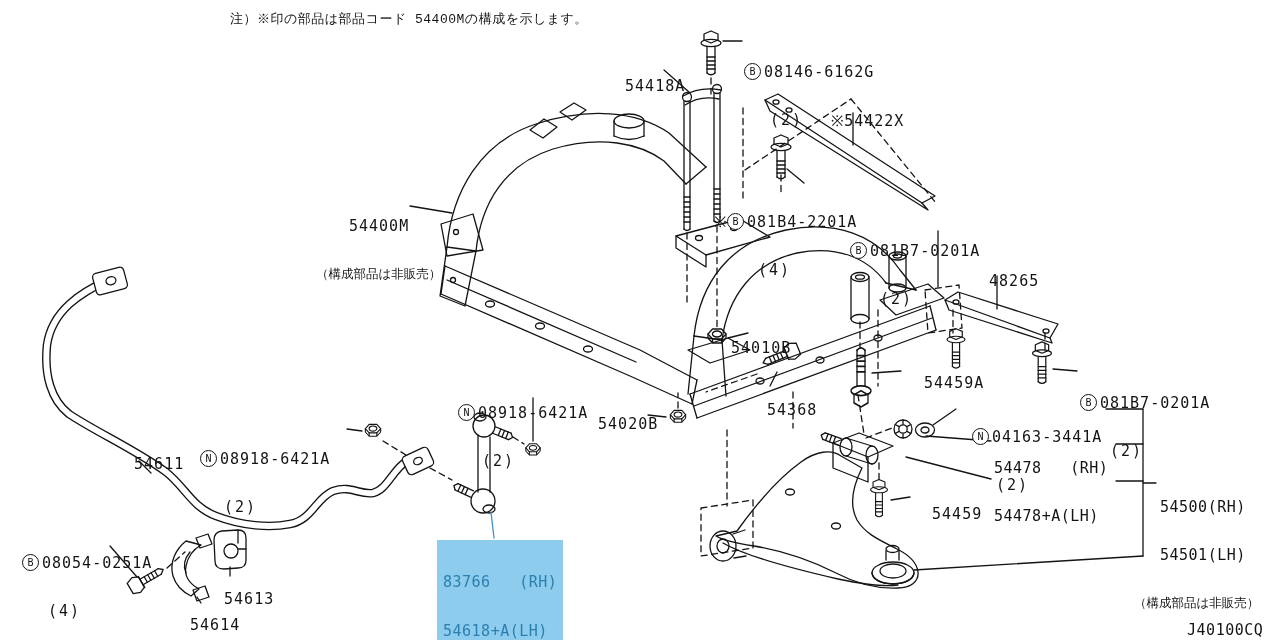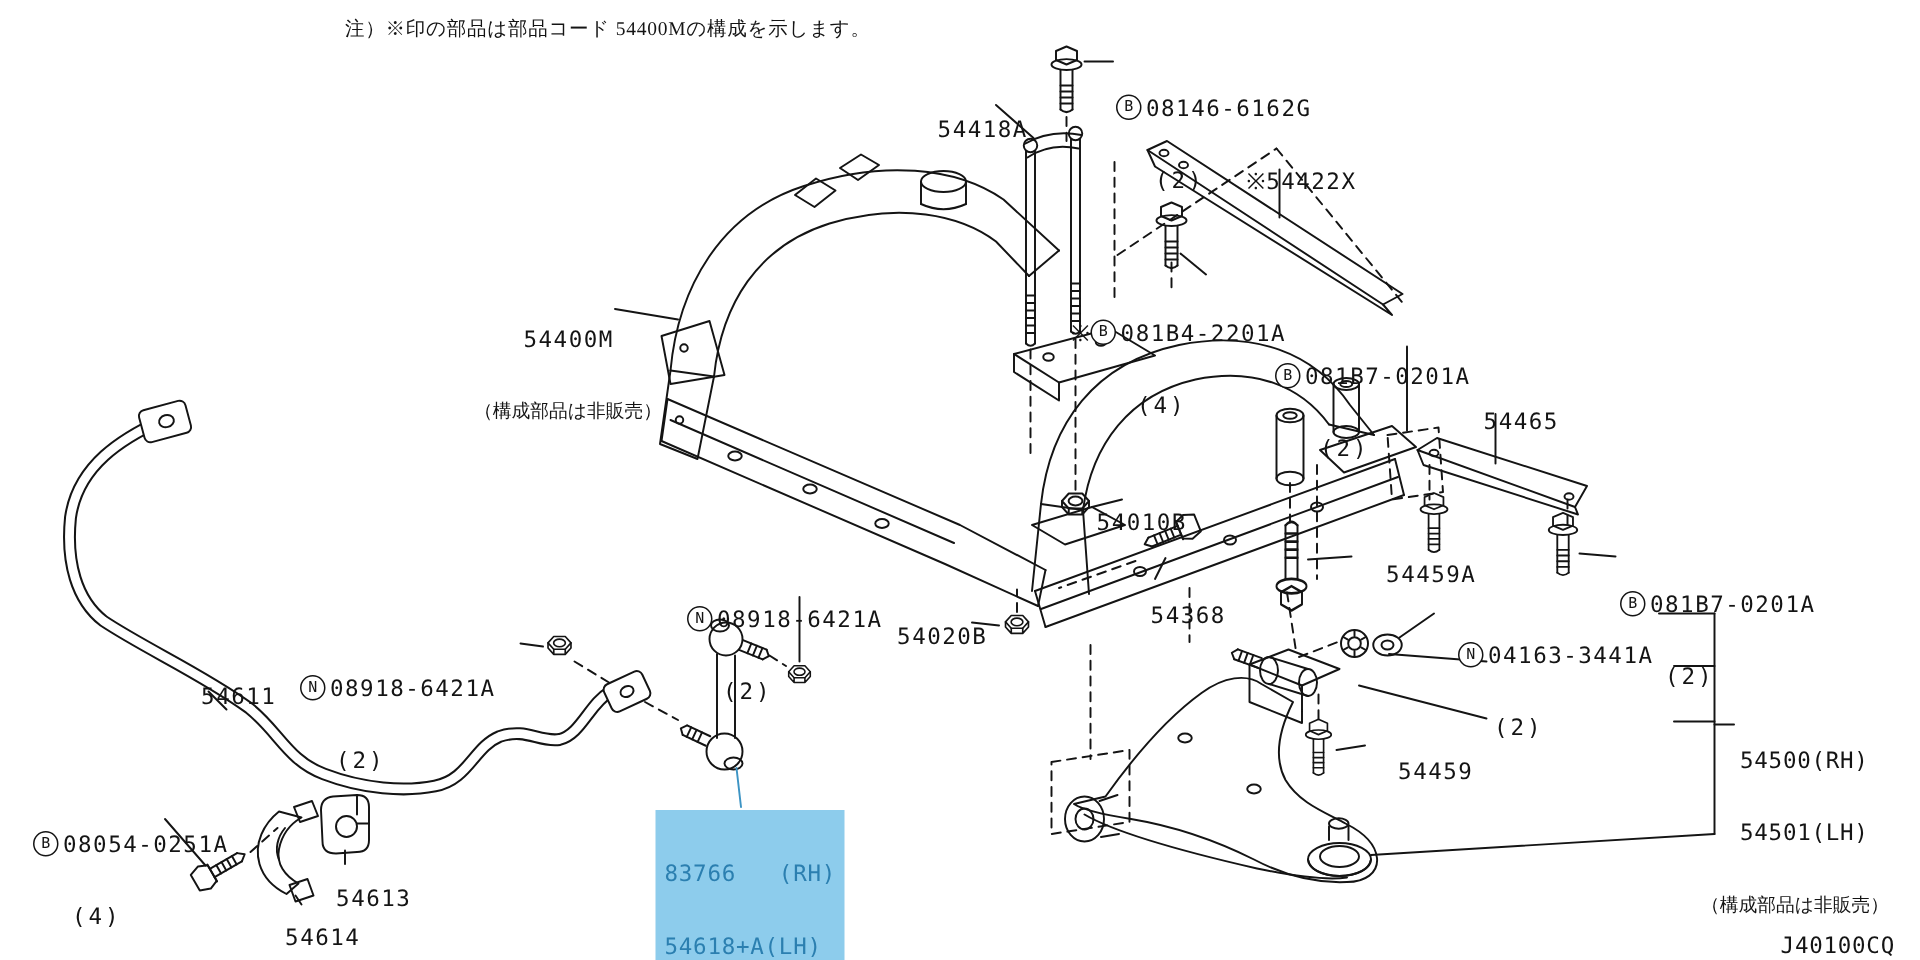--- a/index.html
+++ b/index.html
@@ -15,21 +15,21 @@
   .art .tubein{stroke:#fff;stroke-width:5.9;}
   .art .fillw{fill:#fff;}
   .art .blue{stroke:var(--leader-blue,#3D94C4);}
   .lbl{position:absolute;font-size:15px;line-height:16px;letter-spacing:.5px;white-space:pre;}
   .lbl .r{display:flex;align-items:center;}
   .circ{display:inline-flex;width:15px;height:15px;border:1.4px solid #141414;border-radius:50%;
         align-items:center;justify-content:center;font-size:10px;letter-spacing:0;
         margin-right:3px;flex:none;background:#fff;}
   .qty{display:block;letter-spacing:2px;}
   .jp{font-size:12.5px;letter-spacing:0;font-family:Liberation Sans, sans-serif;}
-  .note{font-size:13px;letter-spacing:.5px;font-family:Liberation Serif, serif;text-align:right;}
+  .note{font-size:13px;letter-spacing:.5px;font-family:Liberation Mono, monospace;text-align:right;}
   .hl{background:var(--highlight-bg,#8DCCEC);color:var(--highlight-text,#2B7FB0);padding:2px 6px 3px;}
   .hl div{line-height:17px;}
   .code{letter-spacing:1px;}
 </style>
 </head>
 <body style="--highlight-bg: #8DCCEC; --highlight-text: #2B7FB0; --line: #141414; --leader-blue: #3D94C4;">
 
 <div class="stage">
 
 <svg class="art" width="1280" height="640" viewBox="0 0 1280 640">
@@ -303,21 +303,21 @@
   <div class="r"><span class="circ">B</span><span class="code">081B7-0201A</span></div>
   <span class="qty" style="padding-left:30px">(2)</span>
 </div>
 
 <div class="lbl" style="left:316px;top:186px">
   <div style="padding-left:33px"><span class="code">54400M</span></div>
   <div class="jp">（構成部品は非販売）</div>
 </div>
 
 <div class="lbl" style="left:970px;top:257px">
-  <span class="code">54465</span>
+  <span class="code">48265</span>
 </div>
 
 <div class="lbl" style="left:712px;top:324px">
   <span class="code">54010B</span>
 </div>
 
 <div class="lbl" style="left:905px;top:359px">
   <span class="code">54459A</span>
 </div>
 
@@ -342,20 +342,24 @@
 <div class="lbl" style="left:972px;top:396px">
   <div class="r"><span class="circ">N</span><span class="code">04163-3441A</span></div>
   <span class="qty" style="padding-left:24px">(2)</span>
 </div>
 
 <div class="lbl" style="left:200px;top:418px">
   <div class="r"><span class="circ">N</span><span class="code">08918-6421A</span></div>
   <span class="qty" style="padding-left:24px">(2)</span>
 </div>
 
+<div class="lbl" style="left:994px;top:428px">
+  <div>54478   (RH)</div>
+  <div>54478+A(LH)</div>
+</div>
 
 <div class="lbl" style="left:115px;top:440px">
   <span class="code">54611</span>
 </div>
 
 
 <div class="lbl" style="left:1134px;top:467px">
   <div style="padding-left:26px">54500(RH)</div>
   <div style="padding-left:26px">54501(LH)</div>
   <div class="jp">（構成部品は非販売）</div>

